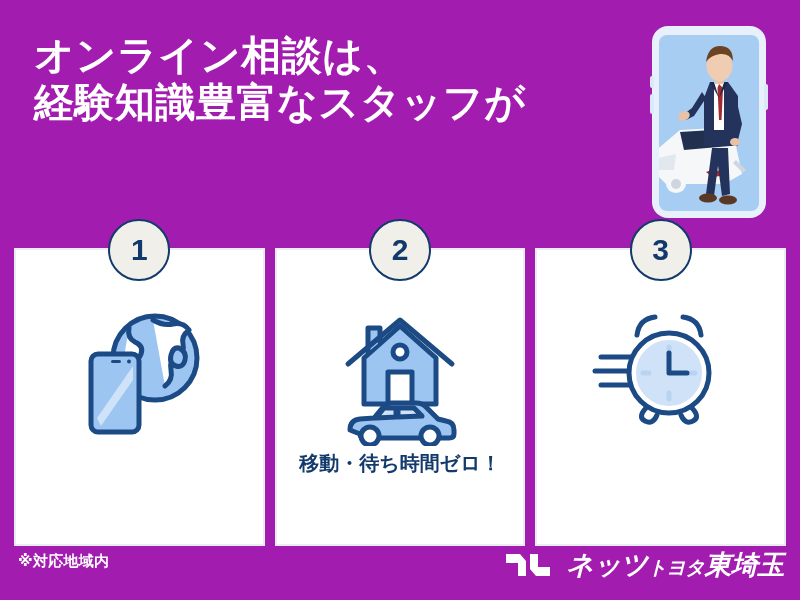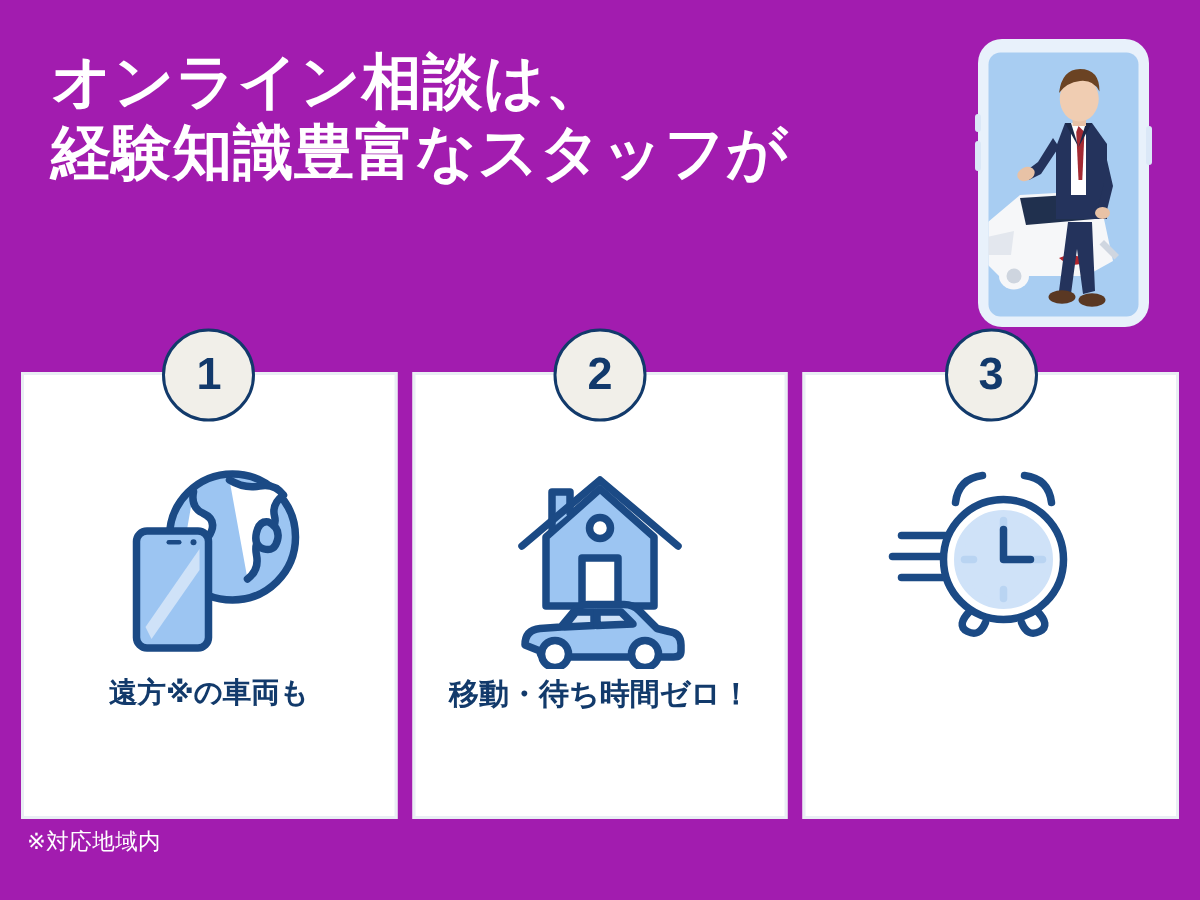--- a/index.html
+++ b/index.html
@@ -108,21 +108,21 @@
   .card-text .ct-line { display: block; }
   .card-text.single { font-size: 20px; }
 
   
   .note {
     position: absolute;
     left: 18px;
     top: 552px;
     color: #ffffff;
     font-size: 15px;
-    font-weight: 400;
+    font-weight: 700;
     letter-spacing: 0.3px;
   }
 
   .brand {
     position: absolute;
     right: 16px;
     top: 550px;
     display: flex;
     align-items: center;
     gap: 12px;
@@ -216,21 +216,20 @@
             <path d="M106 42 q8 4 6 12 q-2 8 -9 6 q-7 -2 -5 -11 q2 -8 8 -7z" fill="#9cc5f2"></path>
 
             <rect x="18" y="48" width="48" height="78" rx="7" fill="#9cc5f2"></rect>
           </g>
           <path d="M24 112 L60 60 L60 74 L28 120 Z" fill="#cfe2f8"></path>
           <rect x="38" y="54" width="10" height="3" rx="1.5" fill="#1b4a85"></rect>
           <circle cx="56" cy="55.5" r="2" fill="#1b4a85"></circle>
         </svg>
       </div>
       <div class="card-text">
-        <span class="ct-line">遠方※の車両も</span>
       </div>
     </div>
 
     <div class="card">
       <div class="card-badge">2</div>
       <div class="card-icon">
         <svg width="132" height="150" viewBox="0 0 132 150" xmlns="http://www.w3.org/2000/svg">
           <g fill="#9cc5f2" stroke="#1b4a85" stroke-width="5" stroke-linejoin="round" stroke-linecap="round">
 
             <path d="M30 62 L30 108 L54 108 L54 76 L78 76 L78 108 L102 108 L102 62 L66 30 Z"></path>
@@ -281,14 +280,25 @@
 
             <path d="M78 42 L78 62 L96 62" stroke="#1b4a85" stroke-width="5" stroke-linejoin="round"></path>
           </g>
         </svg>
       </div>
     </div>
   </div>
 
   <div class="note">※対応地域内</div>
 
+  <div class="brand">
+    <div class="brand-mark">
+      <svg viewBox="0 0 50 30" xmlns="http://www.w3.org/2000/svg">
+        <path d="M2 4 L16 4 L22 11 L22 26 L14 26 L14 13 L2 13 Z" fill="#ffffff"></path>
+        <path d="M26 4 L34 4 L34 17 L46 17 L46 26 L32 26 L26 19 Z" fill="#ffffff"></path>
+      </svg>
+    </div>
+    <div class="brand-text">
+      <span>ネッツ</span><span class="small">トヨタ</span><span>東埼玉</span>
+    </div>
+  </div>
 
 </div>
 
 </body></html>

